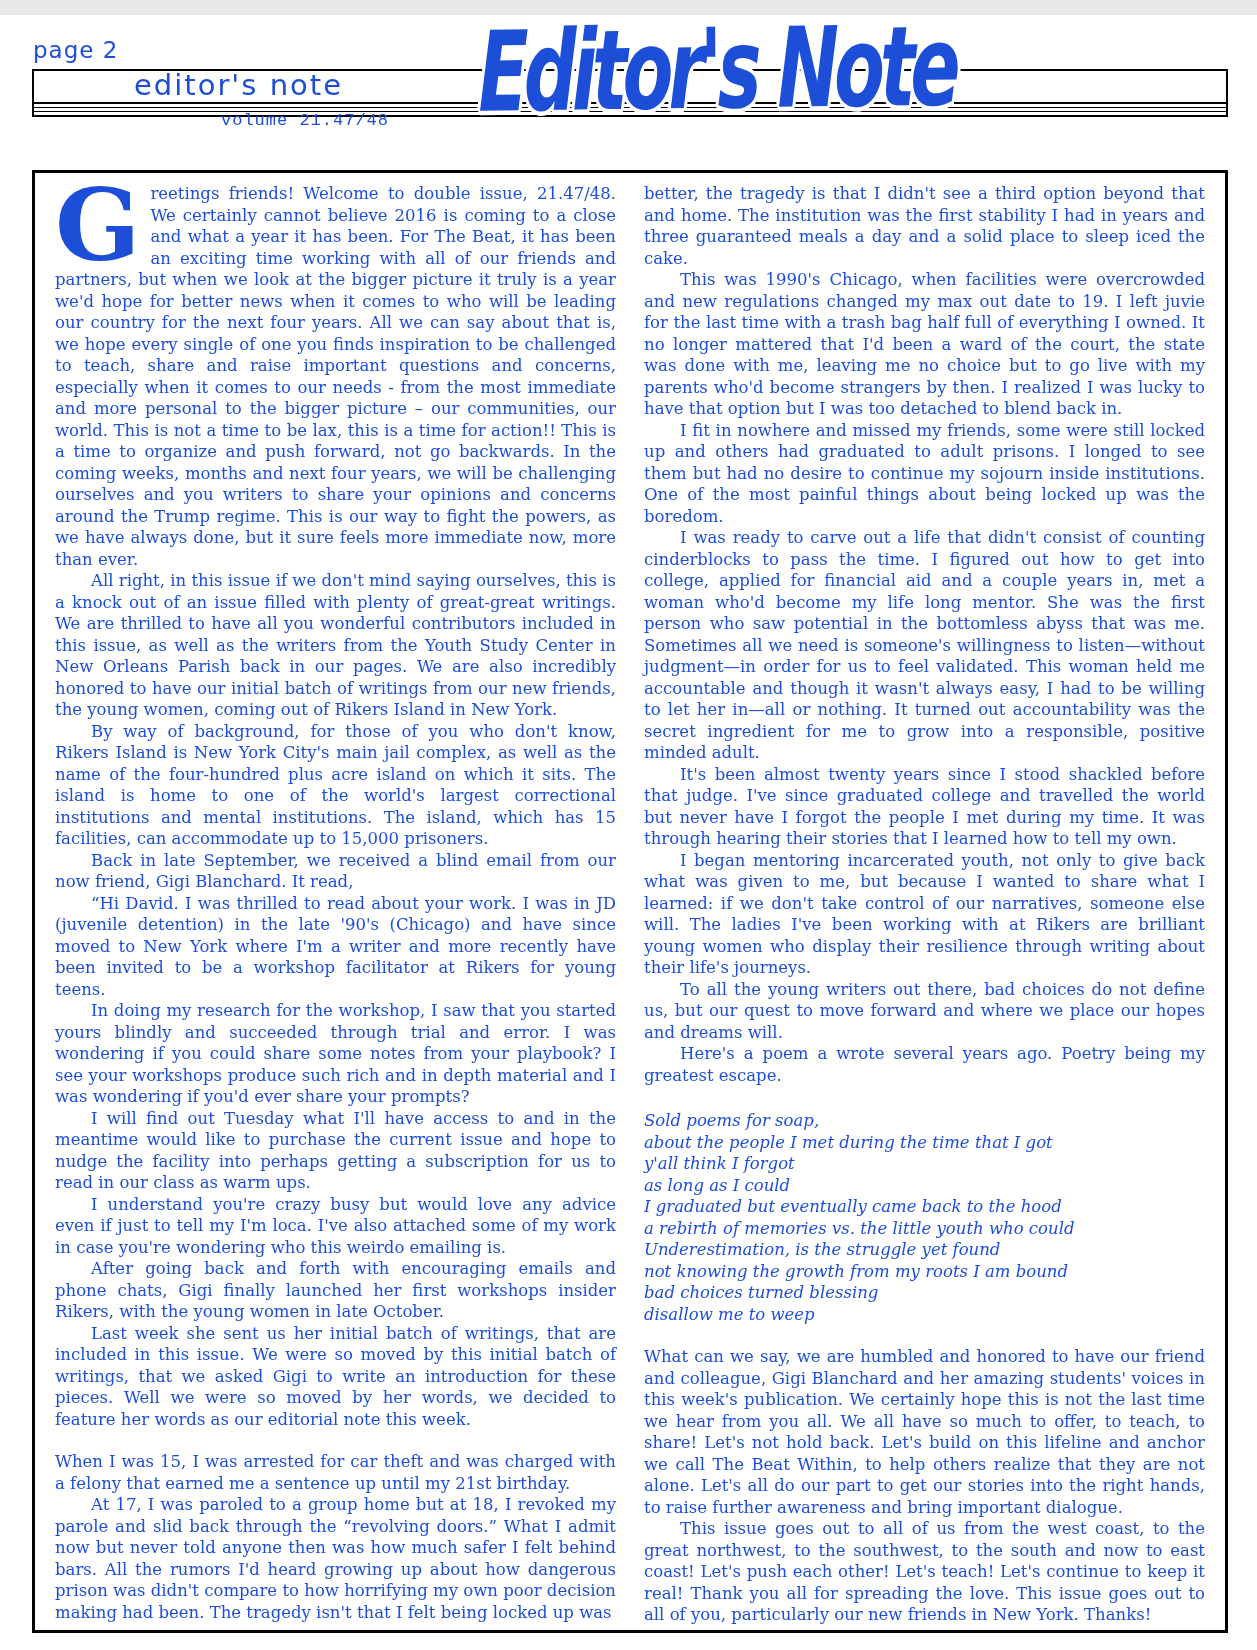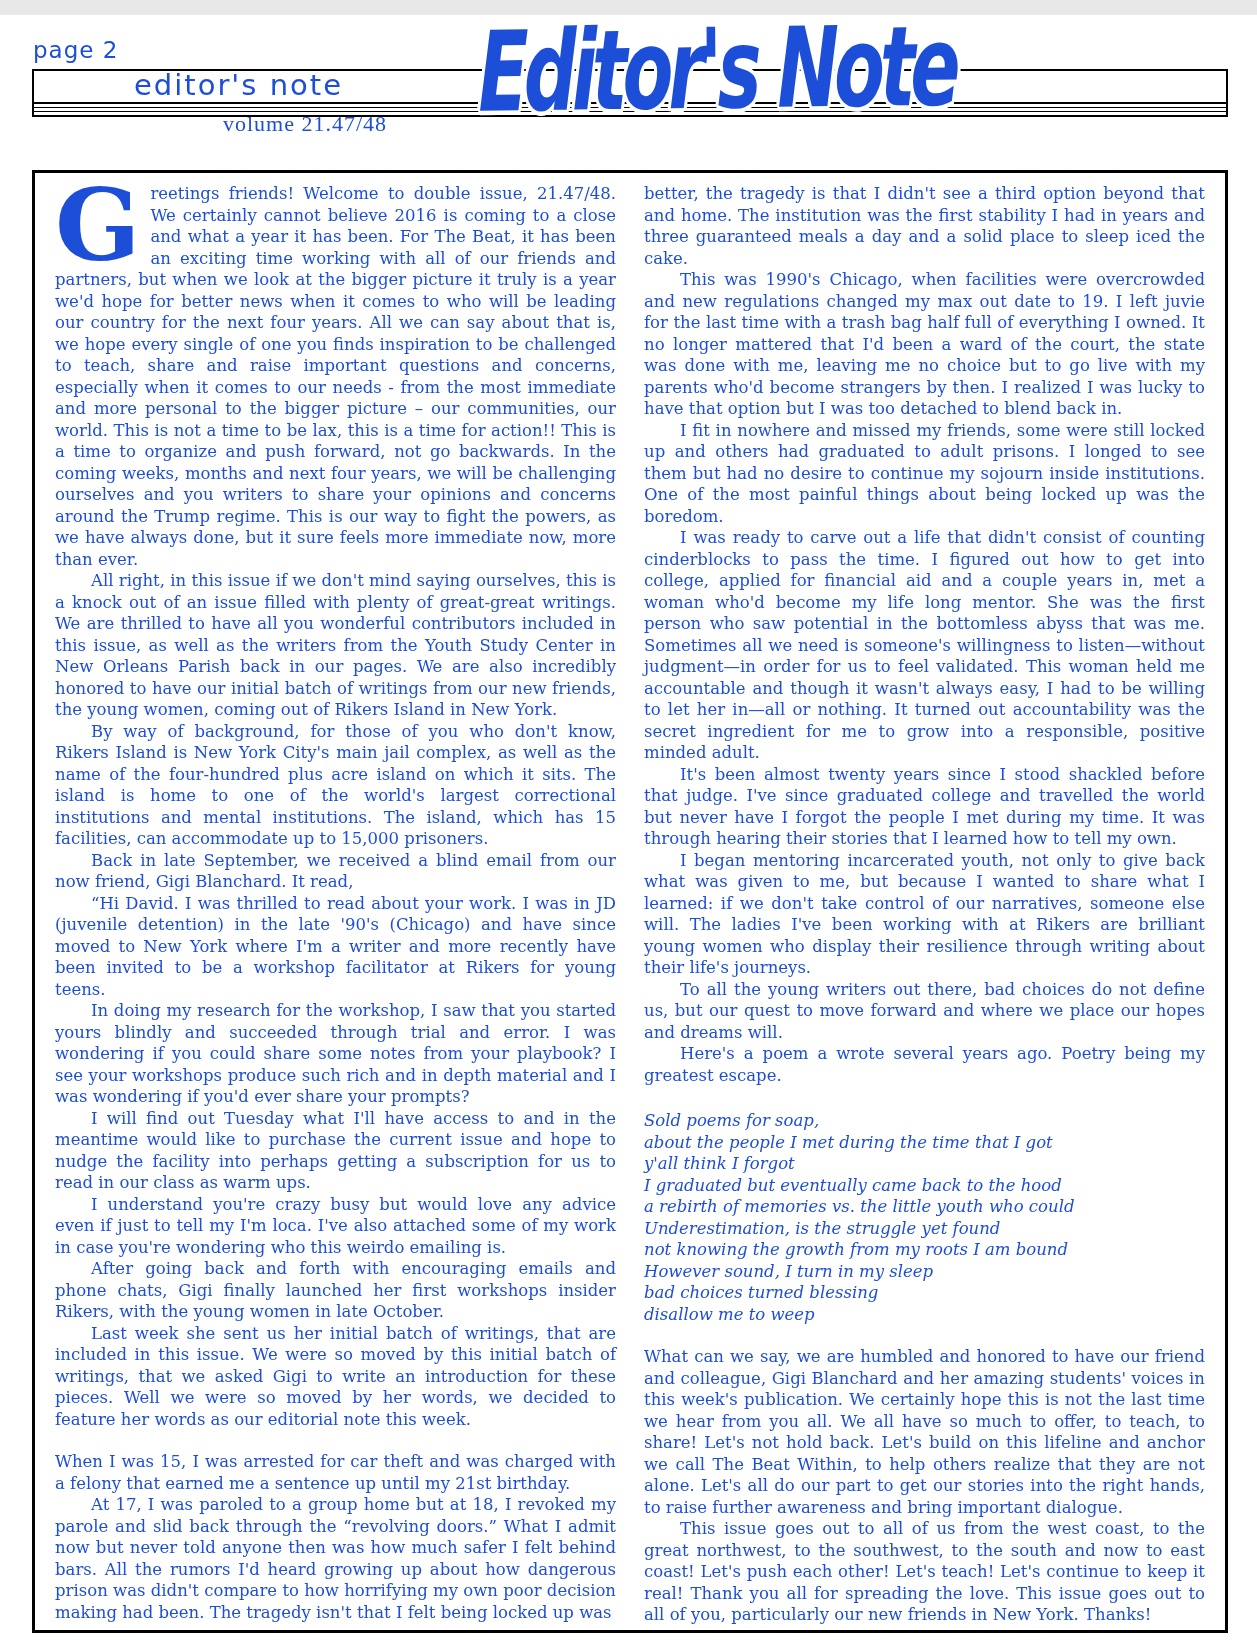--- a/index.html
+++ b/index.html
@@ -20,21 +20,21 @@
   }
   .band { height:31px; border-bottom:2px solid #000; position:relative; }
   .section-label {
     position:absolute; left:100px; top:-1px;
     font-family:"DejaVu Sans", sans-serif; font-size:29px; letter-spacing:2px; line-height:31px;
   }
   .rline { height:0; border-top:1px solid #000; margin-top:3px; }
   .rline.thick { border-top-width:2px; }
   .volume-label {
     position:absolute; left:175px; top:96px; width:260px; text-align:center;
-    font-family:Liberation Serif, serif; font-size:22px; letter-spacing:1px;
+    font-family:Liberation Mono, monospace; font-size:17px; letter-spacing:1px;
   }
   .graffiti {
     position:absolute; left:478px; top:2px; z-index:5;
     font-family:"DejaVu Sans", sans-serif; font-weight:bold; font-style:italic;
     font-size:74px; letter-spacing:-5px; white-space:nowrap;
     transform:scaleY(1.5) rotate(-0.5deg); transform-origin:50% 30%;
     text-shadow: 3px 0 0 #fff, -3px 0 0 #fff, 0 3px 0 #fff, 0 -3px 0 #fff,
                  2px 2px 0 #fff, -2px -2px 0 #fff, 2px -2px 0 #fff, -2px 2px 0 #fff;
   }
   
@@ -96,25 +96,25 @@
         <p class="italic ">I fit in nowhere and missed my friends, some were still locked up and others had graduated to adult prisons. I longed to see them but had no desire to continue my sojourn inside institutions. One of the most painful things about being locked up was the boredom.</p>
         <p class="italic ">I was ready to carve out a life that didn't consist of counting cinderblocks to pass the time. I figured out how to get into college, applied for financial aid and a couple years in, met a woman who'd become my life long mentor. She was the first person who saw potential in the bottomless abyss that was me. Sometimes all we need is someone's willingness to listen—without judgment—in order for us to feel validated. This woman held me accountable and though it wasn't always easy, I had to be willing to let her in—all or nothing. It turned out accountability was the secret ingredient for me to grow into a responsible, positive minded adult.</p>
         <p class="italic ">It's been almost twenty years since I stood shackled before that judge. I've since graduated college and travelled the world but never have I forgot the people I met during my time. It was through hearing their stories that I learned how to tell my own.</p>
         <p class="italic ">I began mentoring incarcerated youth, not only to give back what was given to me, but because I wanted to share what I learned: if we don't take control of our narratives, someone else will. The ladies I've been working with at Rikers are brilliant young women who display their resilience through writing about their life's journeys.</p>
         <p class="italic ">To all the young writers out there, bad choices do not define us, but our quest to move forward and where we place our hopes and dreams will.</p>
         <p class="italic ">Here's a poem a wrote several years ago. Poetry being my greatest escape.</p>
         <div class="poem">
           <div>Sold poems for soap,</div>
           <div>about the people I met during the time that I got</div>
           <div>y'all think I forgot</div>
+          <div>as long as I could</div>
           <div>I graduated but eventually came back to the hood</div>
           <div>a rebirth of memories vs. the little youth who could</div>
           <div>Underestimation, is the struggle yet found</div>
           <div>not knowing the growth from my roots I am bound</div>
-          <div>However sound, I turn in my sleep</div>
           <div>bad choices turned blessing</div>
           <div>disallow me to weep</div>
         </div>
         <p class="noindent ">What can we say, we are humbled and honored to have our friend and colleague, Gigi Blanchard and her amazing students' voices in this week's publication. We certainly hope this is not the last time we hear from you all. We all have so much to offer, to teach, to share! Let's not hold back. Let's build on this lifeline and anchor we call The Beat Within, to help others realize that they are not alone. Let's all do our part to get our stories into the right hands, to raise further awareness and bring important dialogue.</p>
         <p class="">This issue goes out to all of us from the west coast, to the great northwest, to the southwest, to the south and now to east coast! Let's push each other! Let's teach! Let's continue to keep it real! Thank you all for spreading the love.  This issue goes out to all of you, particularly our new friends in New York. Thanks!</p>
       </div>
   </div>
 </div>
 
 </body></html>

